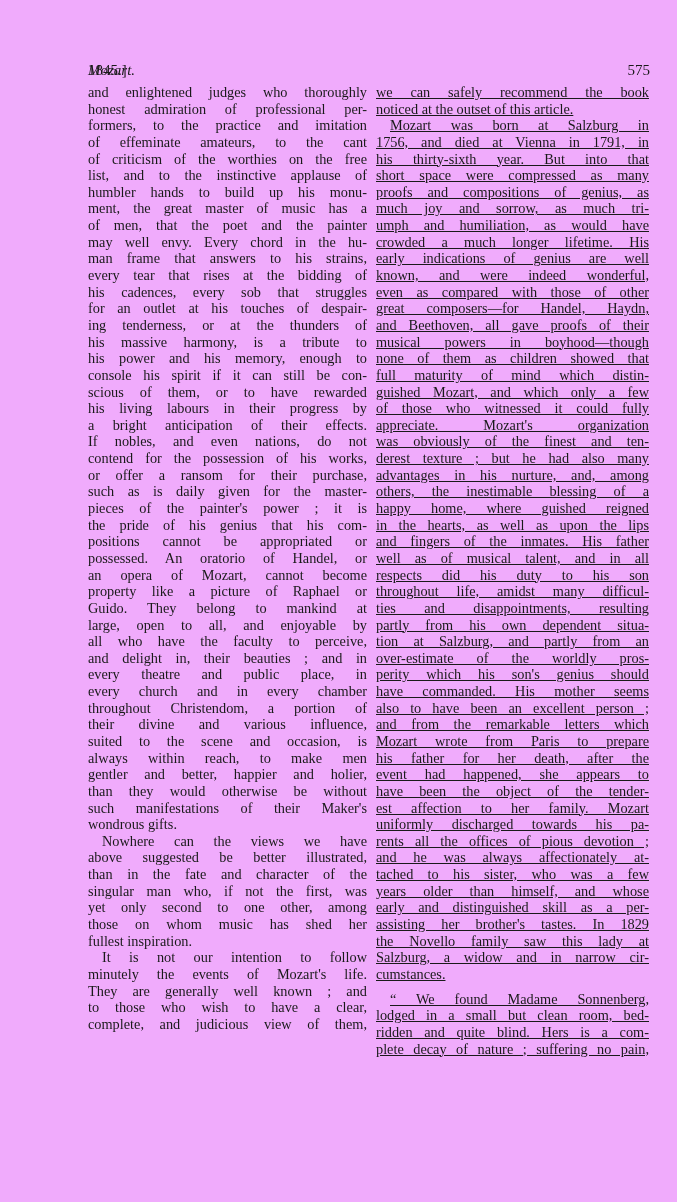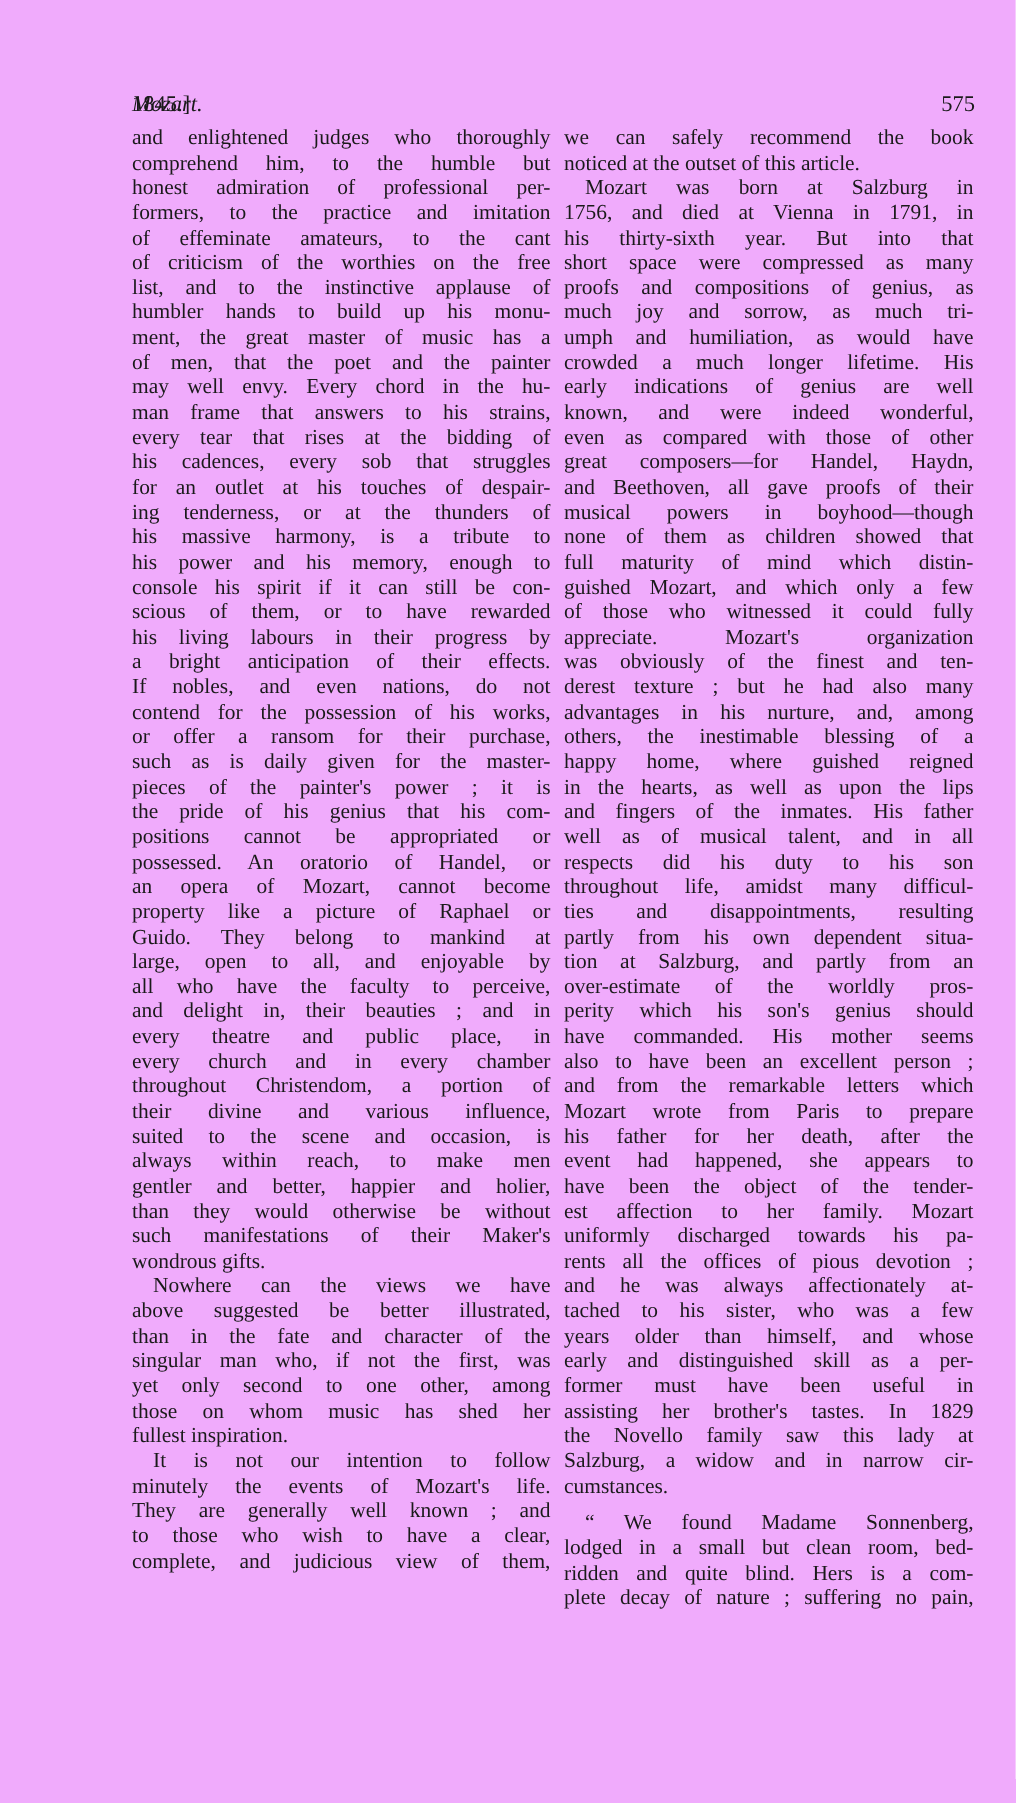--- a/index.html
+++ b/index.html
@@ -15,21 +15,21 @@
     font-size: 15px;
   }
   .rh-year { position: absolute; left: 0; top: 0; }
   .rh-title { position: absolute; left: 0; width: 100%; text-align: left; top: 0; font-style: italic; }
   .rh-page { position: absolute; right: 0; top: 0; }
   .col {
     position: absolute; top: 84px;
     font-size: 14.3px; line-height: 16.65px;
   }
   .col-left { left: 88px; width: 279px; }
-  .col-right { left: 376px; width: 273px; }
+  .col-right { left: 376px; width: 273px; text-decoration: underline; }
   .line {
     display: block; white-space: nowrap;
     text-align: justify; text-align-last: justify;
     height: 16.65px; overflow: visible;
   }
   .line.last { text-align-last: left; }
   .line.indent { padding-left: 14px; }
   .gap { display: block; height: 8px; }
 </style>
 </head>
@@ -37,21 +37,20 @@
 
 <div class="page">
   <div class="running-head">
     <span class="rh-year">1845.]</span>
     <span class="rh-title">Mozart.</span>
     <span class="rh-page">575</span>
   </div>
 
   <div class="col col-left" id="col-left">
       <span class="line">and enlightened judges who thoroughly</span>
-      <span class="line">comprehend him, to the humble but</span>
       <span class="line">honest admiration of professional per-</span>
       <span class="line">formers, to the practice and imitation</span>
       <span class="line">of effeminate amateurs, to the cant</span>
       <span class="line">of criticism of the worthies on the free</span>
       <span class="line">list, and to the instinctive applause of</span>
       <span class="line">humbler hands to build up his monu-</span>
       <span class="line">ment, the great master of music has a</span>
       <span class="line">of men, that the poet and the painter</span>
       <span class="line">may well envy.  Every chord in the hu-</span>
       <span class="line">man frame that answers to his strains,</span>
@@ -146,21 +145,20 @@
       <span class="line">his father for her death, after the</span>
       <span class="line">event had happened, she appears to</span>
       <span class="line">have been the object of the tender-</span>
       <span class="line">est affection to her family.  Mozart</span>
       <span class="line">uniformly discharged towards his pa-</span>
       <span class="line">rents all the offices of pious devotion ;</span>
       <span class="line">and he was always affectionately at-</span>
       <span class="line">tached to his sister, who was a few</span>
       <span class="line">years older than himself, and whose</span>
       <span class="line">early and distinguished skill as a per-</span>
-      <span class="line">former must have been useful in</span>
       <span class="line">assisting her brother's tastes.  In 1829</span>
       <span class="line">the Novello family saw this lady at</span>
       <span class="line">Salzburg, a widow and in narrow cir-</span>
       <span class="line last">cumstances.</span>
       <span class="gap"></span>
       <span class="line indent">“ We found Madame Sonnenberg,</span>
       <span class="line">lodged in a small but clean room, bed-</span>
       <span class="line">ridden and quite blind.  Hers is a com-</span>
       <span class="line">plete decay of nature ; suffering no pain,</span>
     </div>

